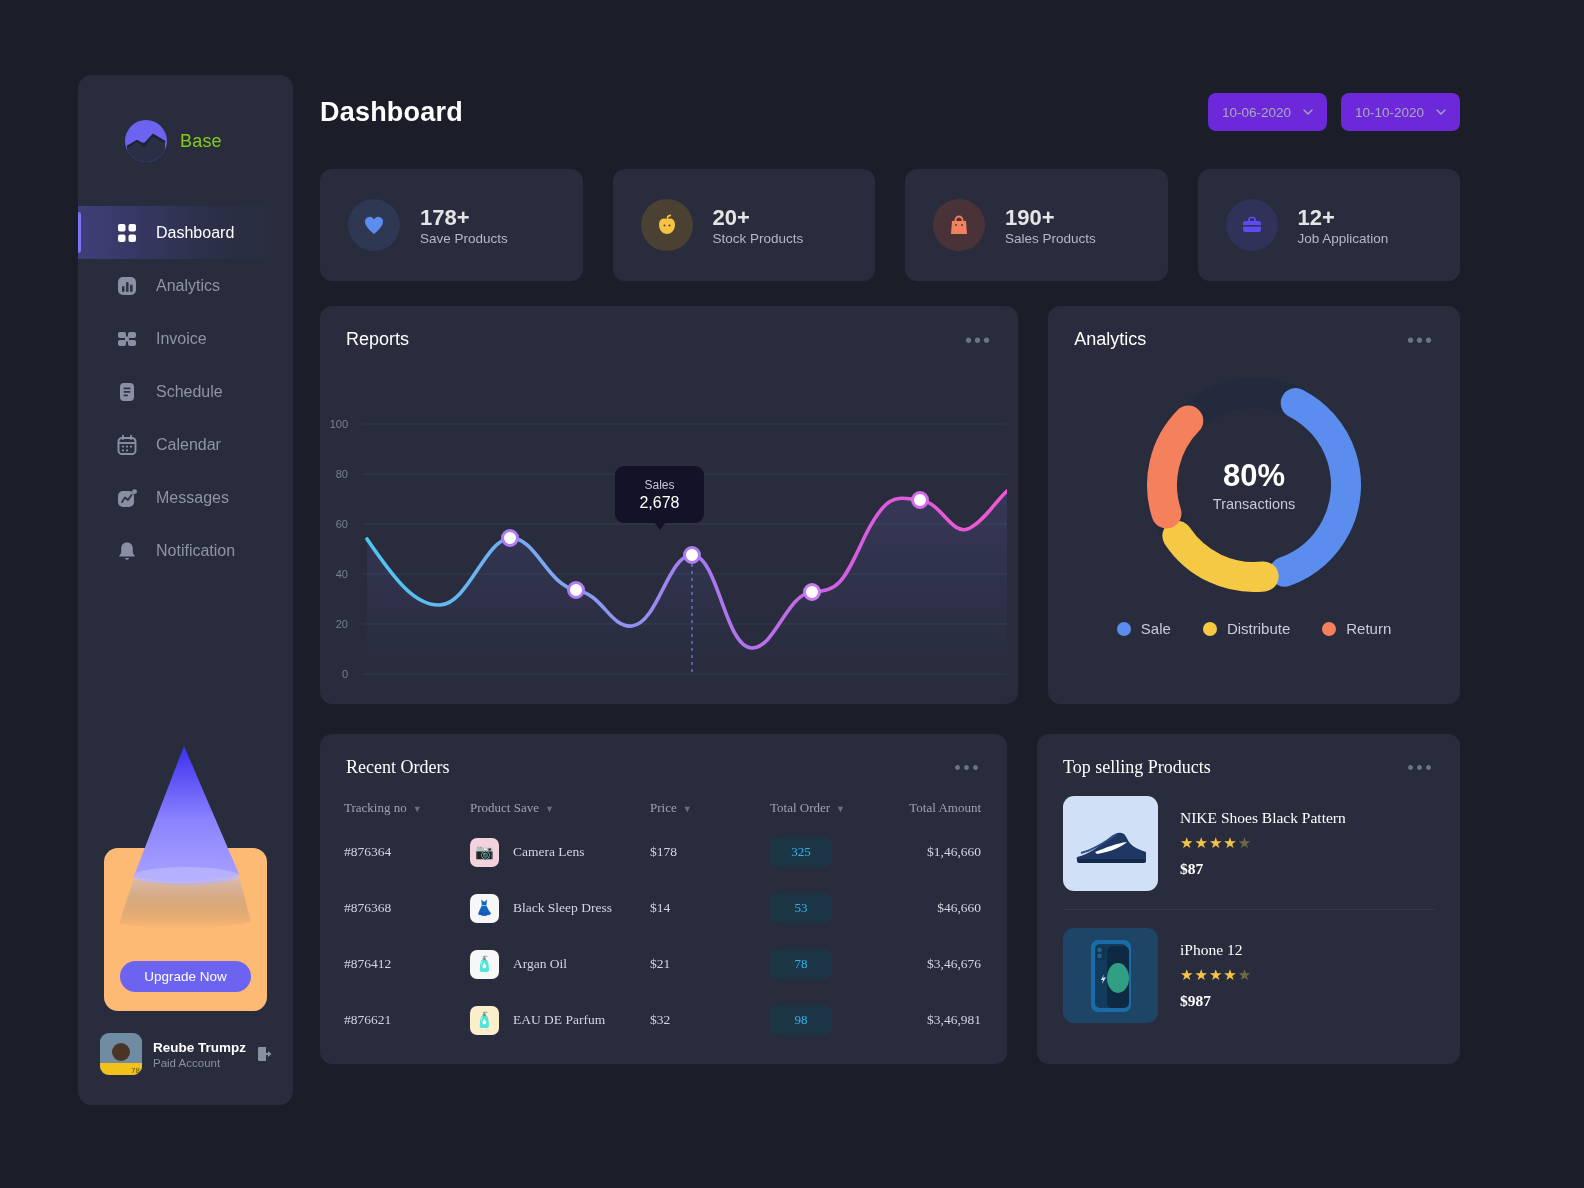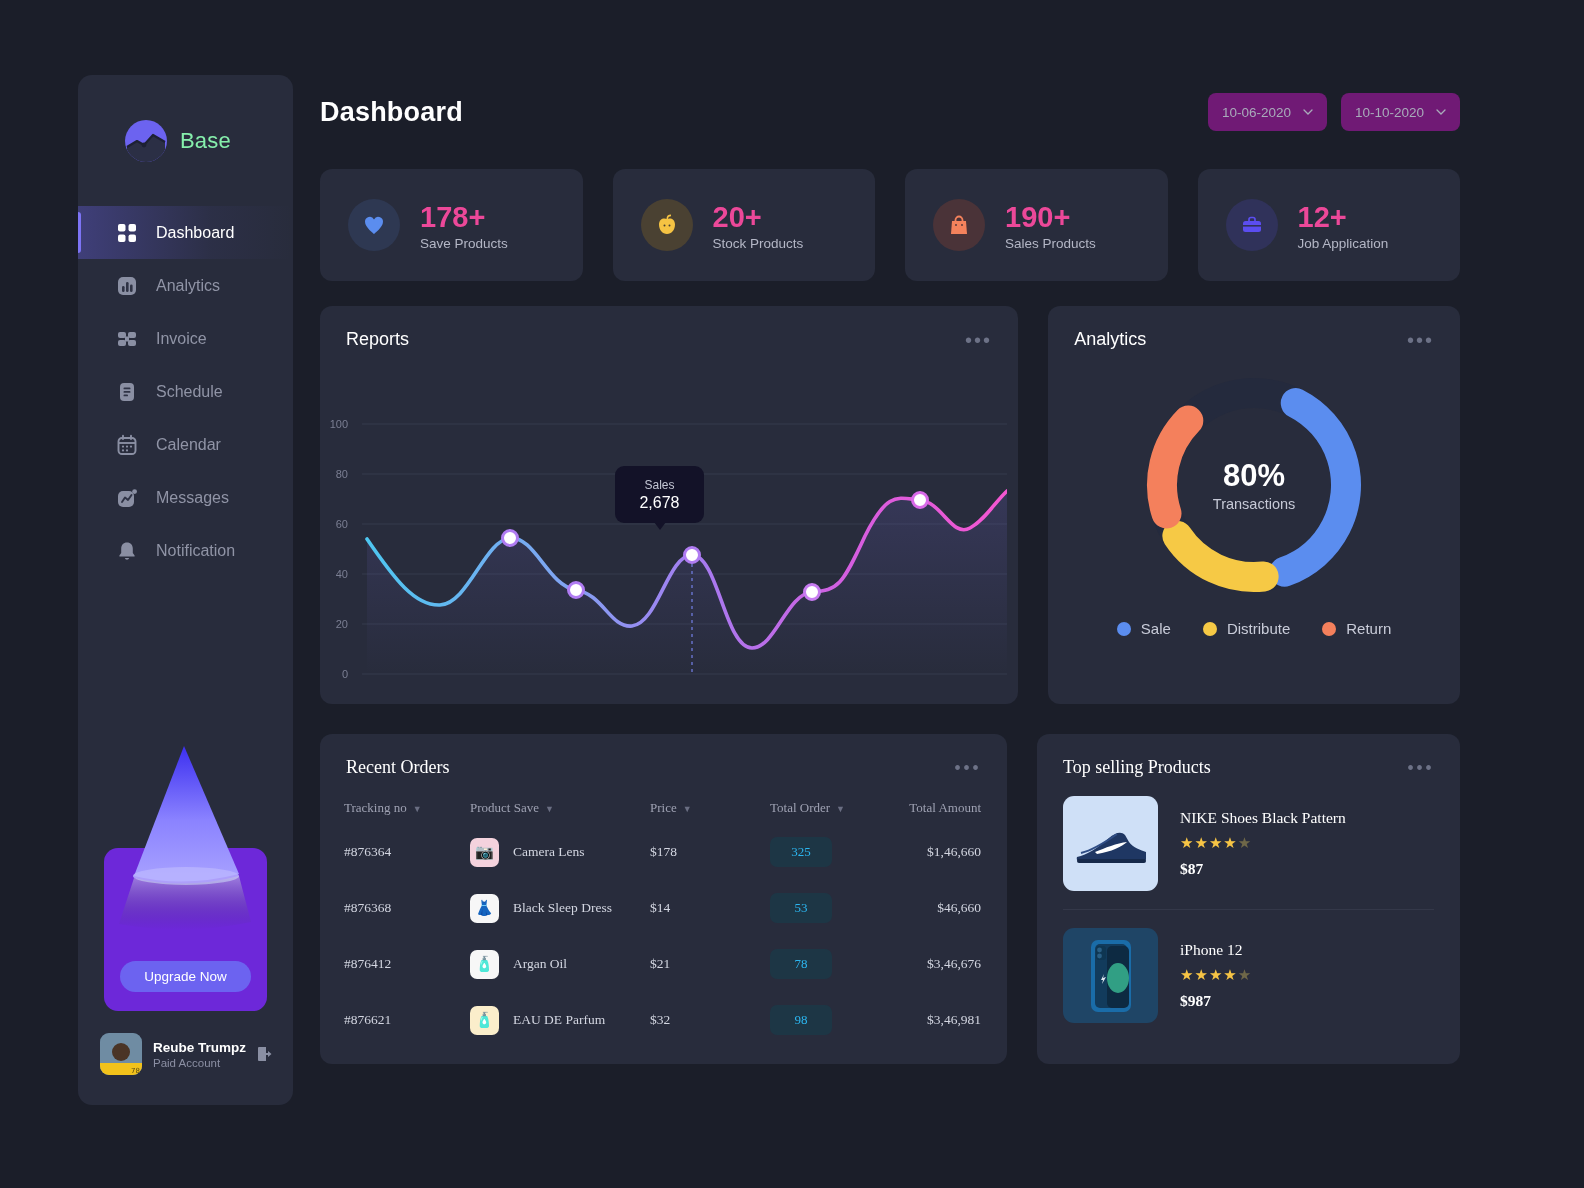--- a/index.html
+++ b/index.html
@@ -18,21 +18,21 @@
     background:#282c3c;
     border-radius:14px 14px 14px 14px;
     display:flex; flex-direction:column;
   }
   .logo-row { display:flex; align-items:center; gap:13px; padding:45px 0 0 47px; }
   .logo-mark {
     width:42px; height:42px; border-radius:50%;
     background:#6c63f0; position:relative; overflow:hidden; flex:none;
   }
   .logo-mark svg { position:absolute; left:0; top:0; }
-  .logo-text { color:#86efac; font-size:22px; letter-spacing:.2px; }
+  .logo-text { color:#84cc16; font-size:18px; letter-spacing:.2px; }
 
   .nav { margin-top:44px; display:flex; flex-direction:column; }
   .nav-item {
     position:relative; display:flex; align-items:center; gap:18px;
     height:53px; padding-left:38px; cursor:pointer;
     color:#9094a6; font-size:16px;
   }
   .nav-item .nav-ico { width:22px; height:22px; flex:none; display:block; }
   .nav-item.active { color:#ffffff; }
   .nav-item.active::before {
@@ -43,21 +43,21 @@
   .nav-item.active::after {
     content:""; position:absolute; left:0; top:6px; bottom:6px; width:3px;
     background:#7d74f5; border-radius:0 3px 3px 0;
   }
   .nav-item > * { position:relative; z-index:2; }
 
   
   .upgrade {
     margin:auto 0 0 0; position:relative;
     width:163px; height:163px; align-self:center;
-    background:#6d28d9; border-radius:14px; margin-bottom:22px;
+    background:#fdba74; border-radius:14px; margin-bottom:22px;
   }
   .upgrade .cone { position:absolute; left:-13px; top:-110px; width:190px; height:235px; pointer-events:none; }
   .upgrade-btn {
     position:absolute; left:16px; right:16px; bottom:19px; height:31px;
     background:#6c63f0; color:#fff; border:none; border-radius:16px;
     font-family:inherit; font-size:13.5px; cursor:pointer;
   }
 
   .user-row {
     display:flex; align-items:center; gap:11px;
@@ -71,37 +71,37 @@
   .user-name { color:#ffffff; font-size:13.5px; font-weight:bold; }
   .user-sub  { color:#8b8fa3; font-size:11.5px; }
   .logout-ico { width:18px; height:18px; margin-right:18px; flex:none; cursor:pointer; }
 
   
   .main { position:absolute; left:320px; top:75px; width:1140px; }
   .topbar { display:flex; align-items:center; height:74px; }
   .page-title { color:#ffffff; font-size:27px; letter-spacing:.2px; flex:1; }
   .date-pick {
     display:flex; align-items:center; gap:12px;
-    background:#701a75; border-radius:8px;
+    background:#6d28d9; border-radius:8px;
     height:38px; padding:0 14px; margin-left:14px;
     color:#a8abba; font-size:13.5px; cursor:pointer;
   }
   .chev { width:10px; height:6px; flex:none; }
 
   
   .stats { display:flex; gap:30px; margin-top:20px; }
   .stat {
     flex:1; height:112px; background:#282c3c; border-radius:12px;
     display:flex; align-items:center; gap:20px; padding-left:28px;
   }
   .stat-ico {
     width:52px; height:52px; border-radius:50%; flex:none;
     display:flex; align-items:center; justify-content:center;
   }
-  .stat-val { color:#ec4899; font-size:29px; font-weight:bold; line-height:1.25; }
+  .stat-val { color:#e5e5e5; font-size:22px; font-weight:bold; line-height:1.25; }
   .stat-lab { color:#b4b7c6; font-size:13.5px; }
 
   
   .row2 { display:flex; gap:30px; margin-top:25px; }
   .panel { background:#282c3c; border-radius:12px; position:relative; }
   .panel-head {
     display:flex; align-items:center; justify-content:space-between;
     padding:23px 26px 0 26px;
   }
   .panel-title { color:#ffffff; font-size:18px; }

